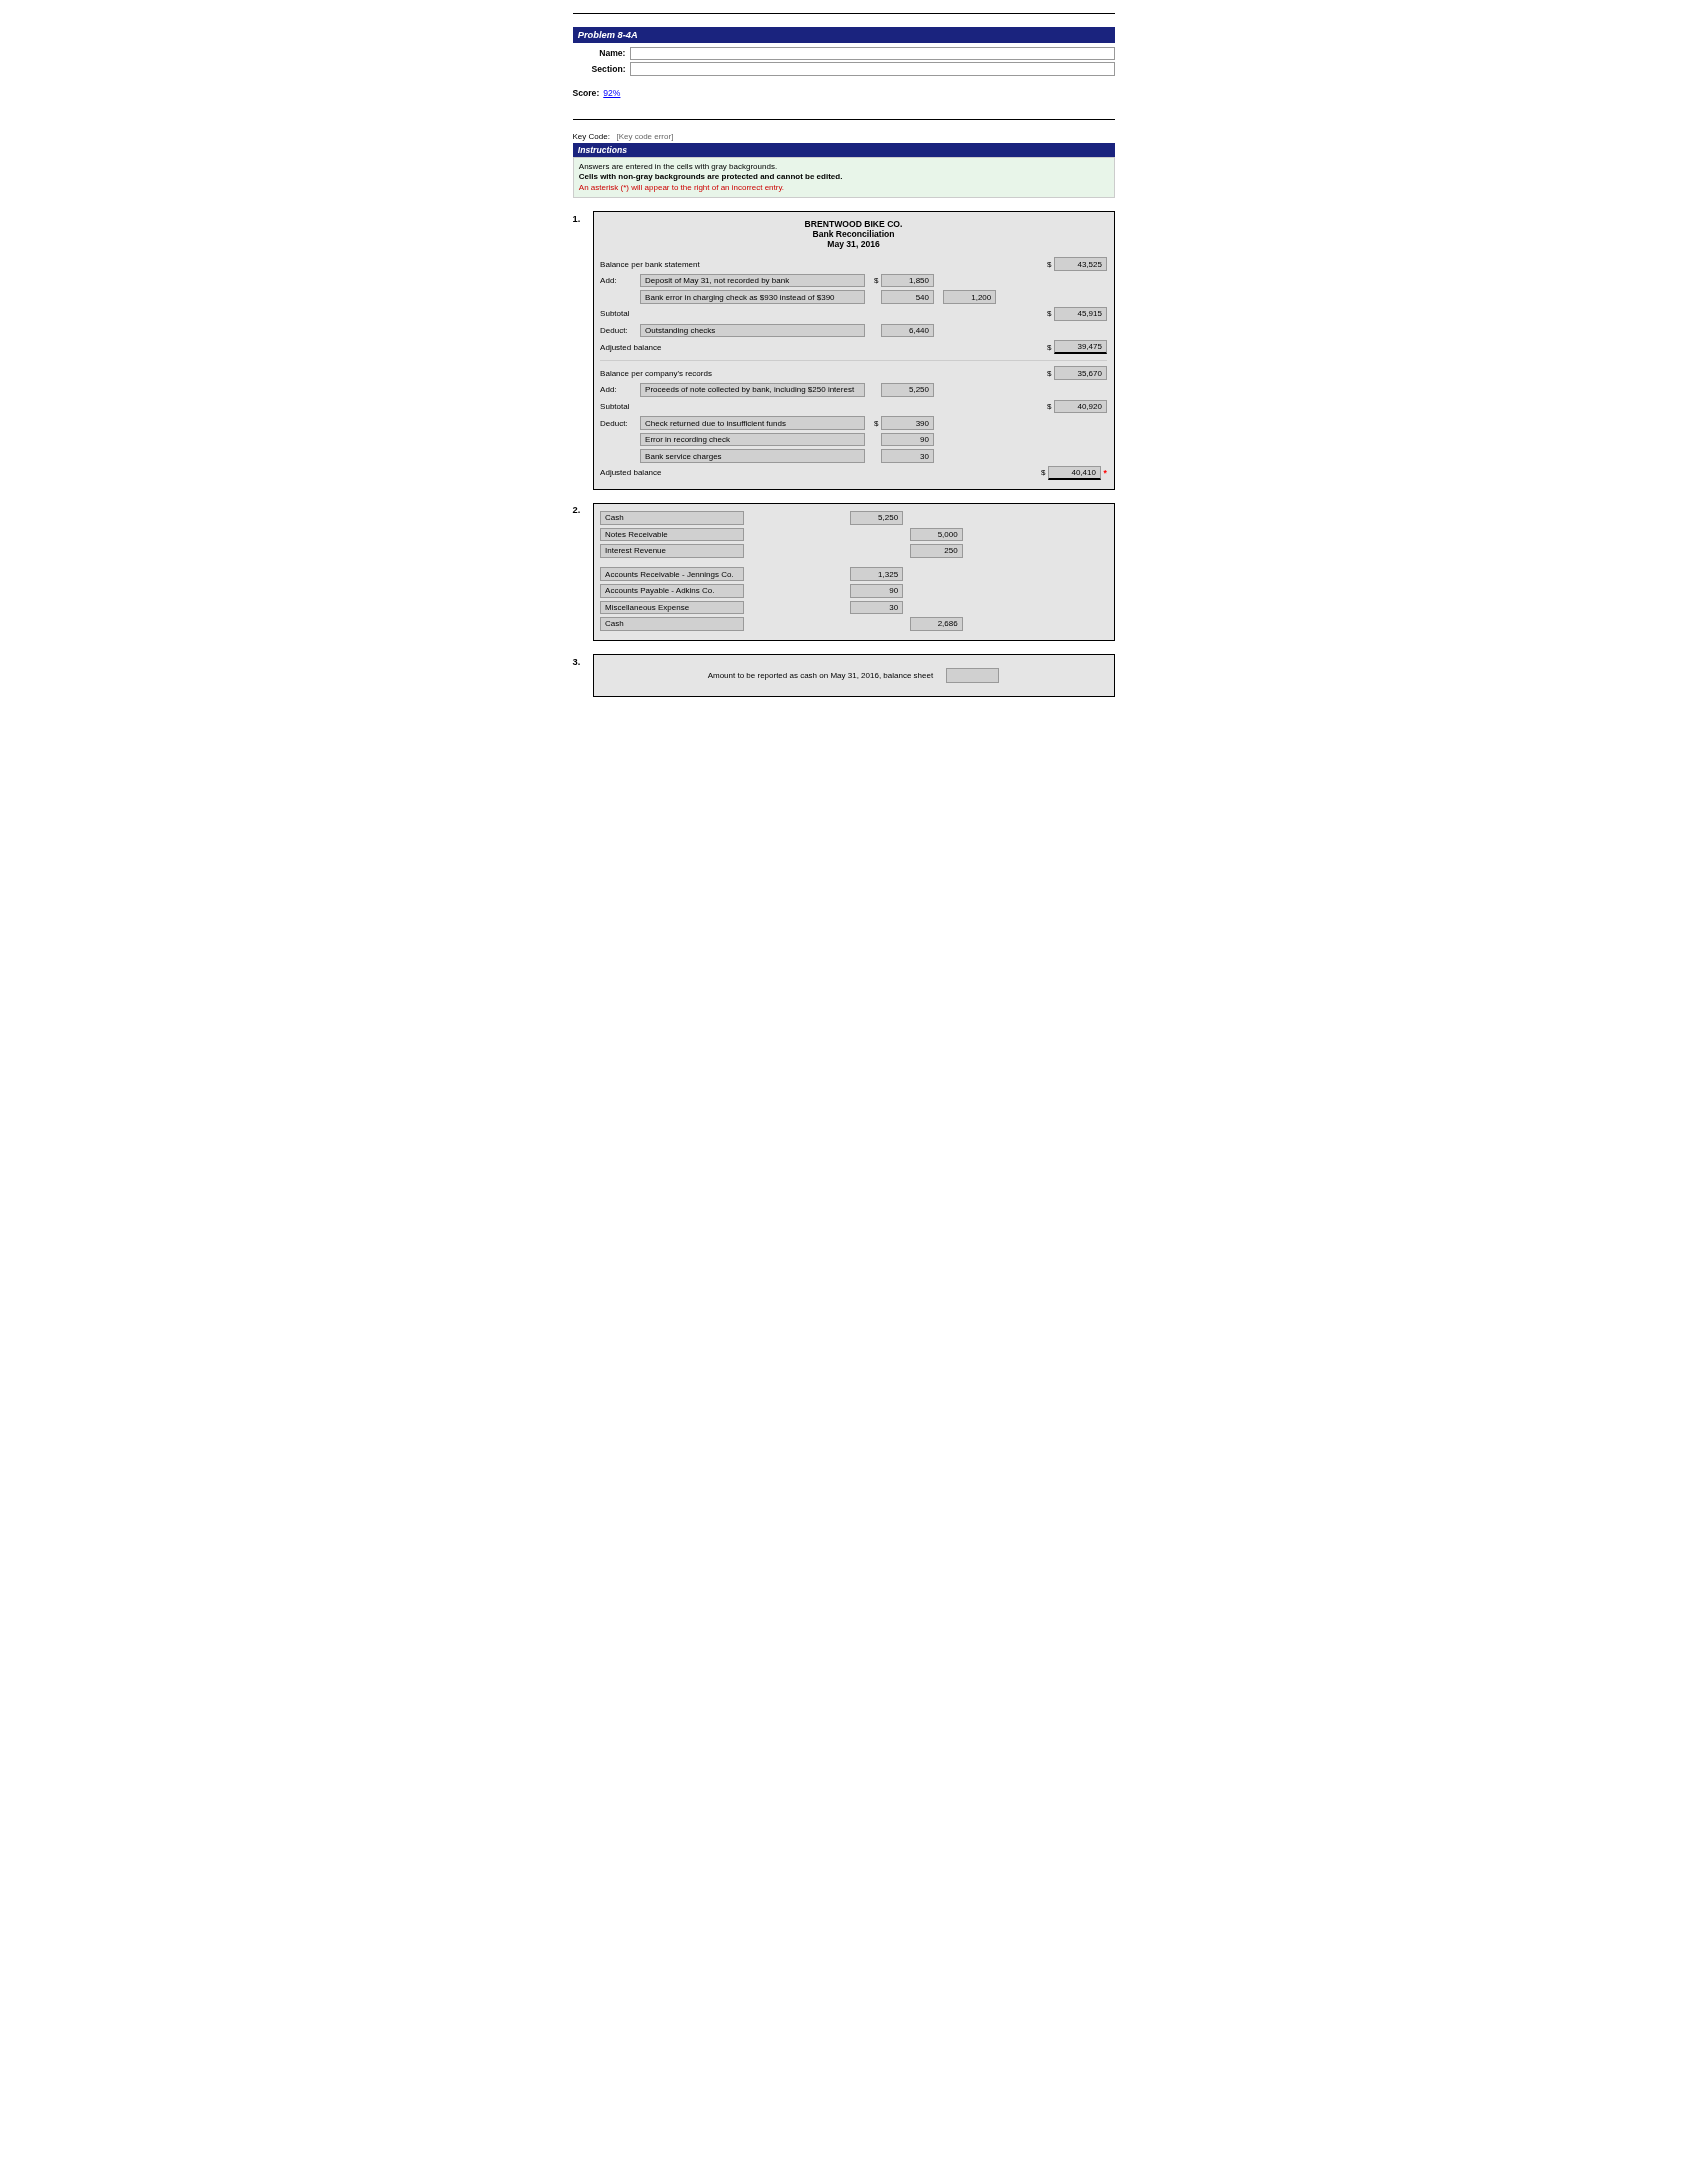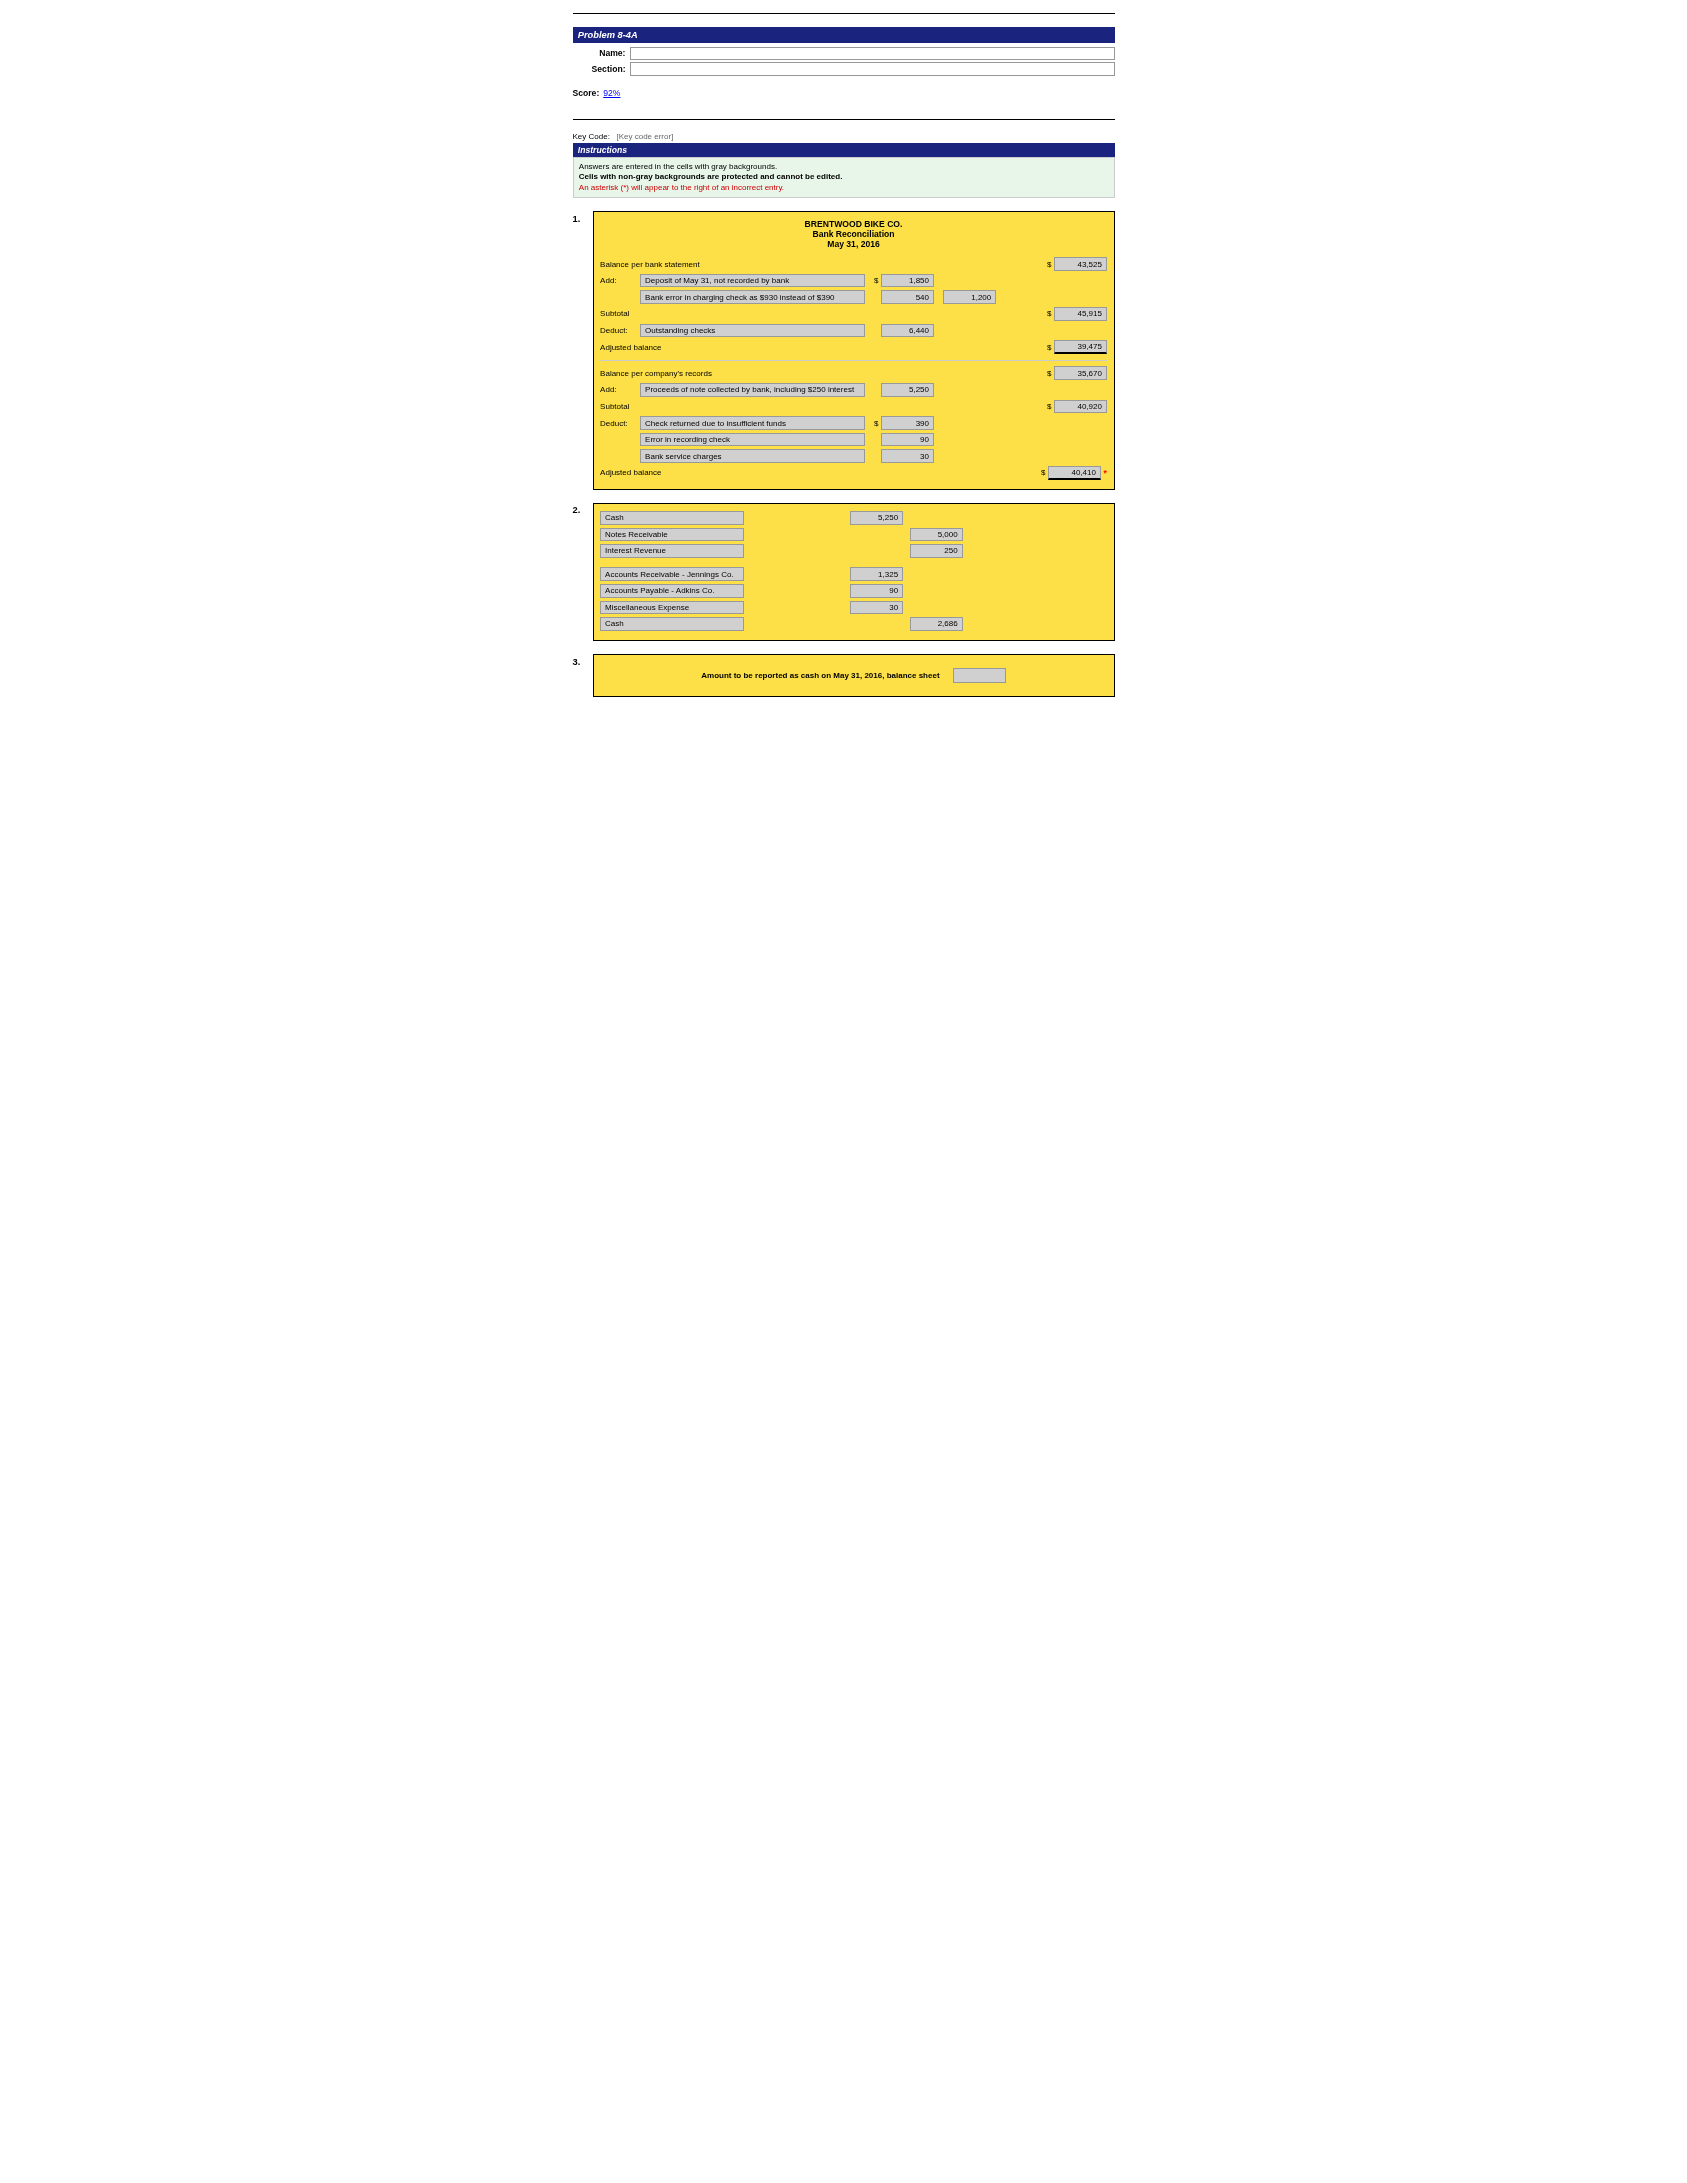--- a/index.html
+++ b/index.html
@@ -92,21 +92,21 @@
     }
     .section-number {
       font-weight: bold;
       font-size: 9.3px;
       width: 20px;
       padding-top: 2.6px;
     }
     .section-content {
       flex: 1;
       border: 0.7px solid #000;
-      background: #fde047;
+      background: #e5e5e5;
       padding: 6.6px;
     }
     .recon-title {
       text-align: center;
       font-weight: bold;
       margin-bottom: 8px;
       font-size: 8.6px;
     }
     .recon-row {
       display: flex;
@@ -204,21 +204,20 @@
     .journal-empty-credit {
       width: 53px;
       margin-left: 6.6px;
     }
     
     .part3-row {
       display: flex;
       align-items: center;
       justify-content: center;
       padding: 6.6px;
-      font-weight: bold;
     }
     .part3-label {
       font-size: 8px;
       margin-right: 13.2px;
     }
     .part3-box {
       background: #d0d0d0;
       border: 0.7px solid #999;
       width: 53px;
       min-height: 14.6px;

